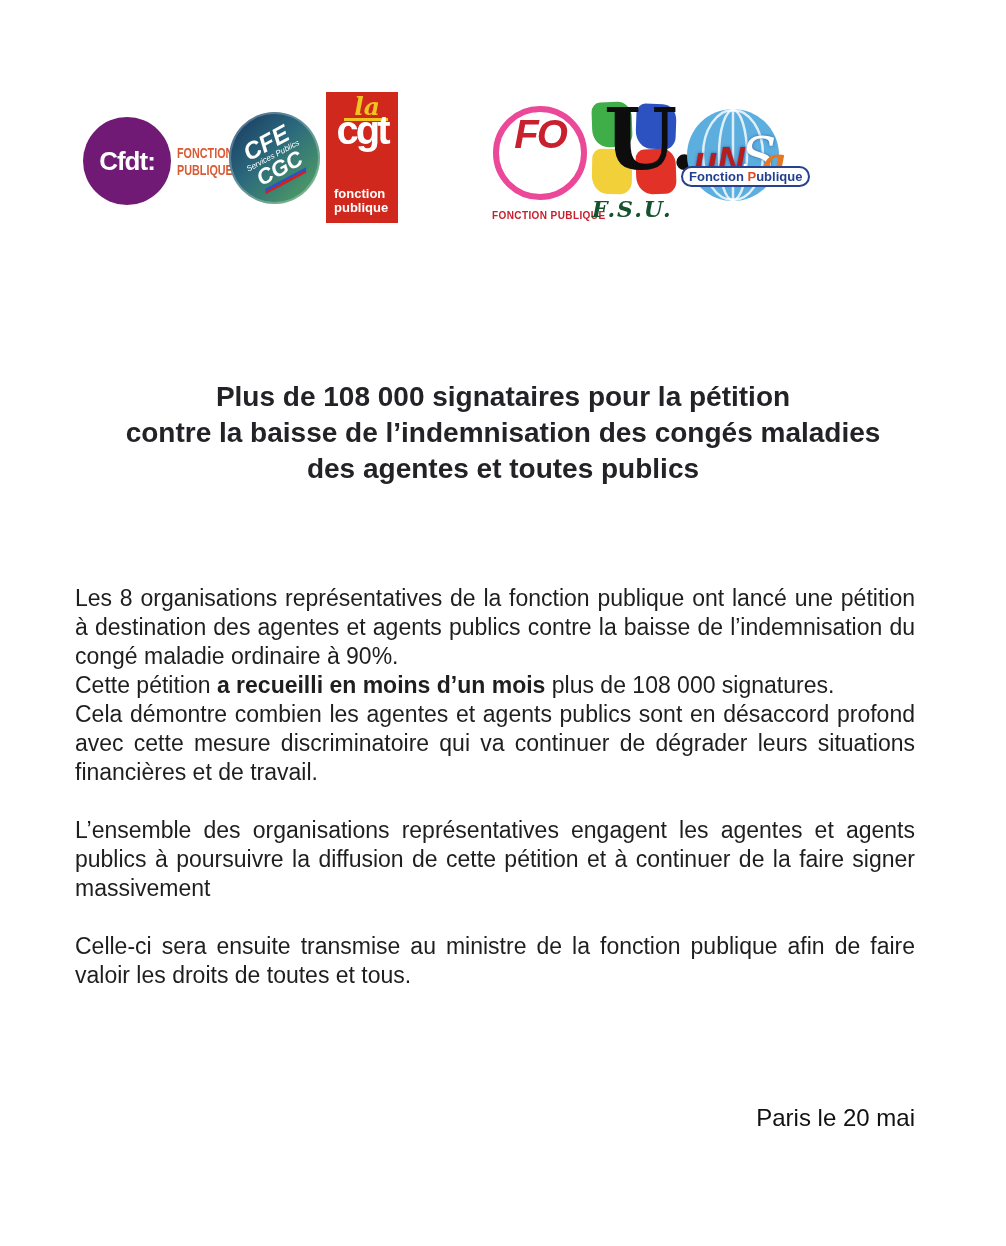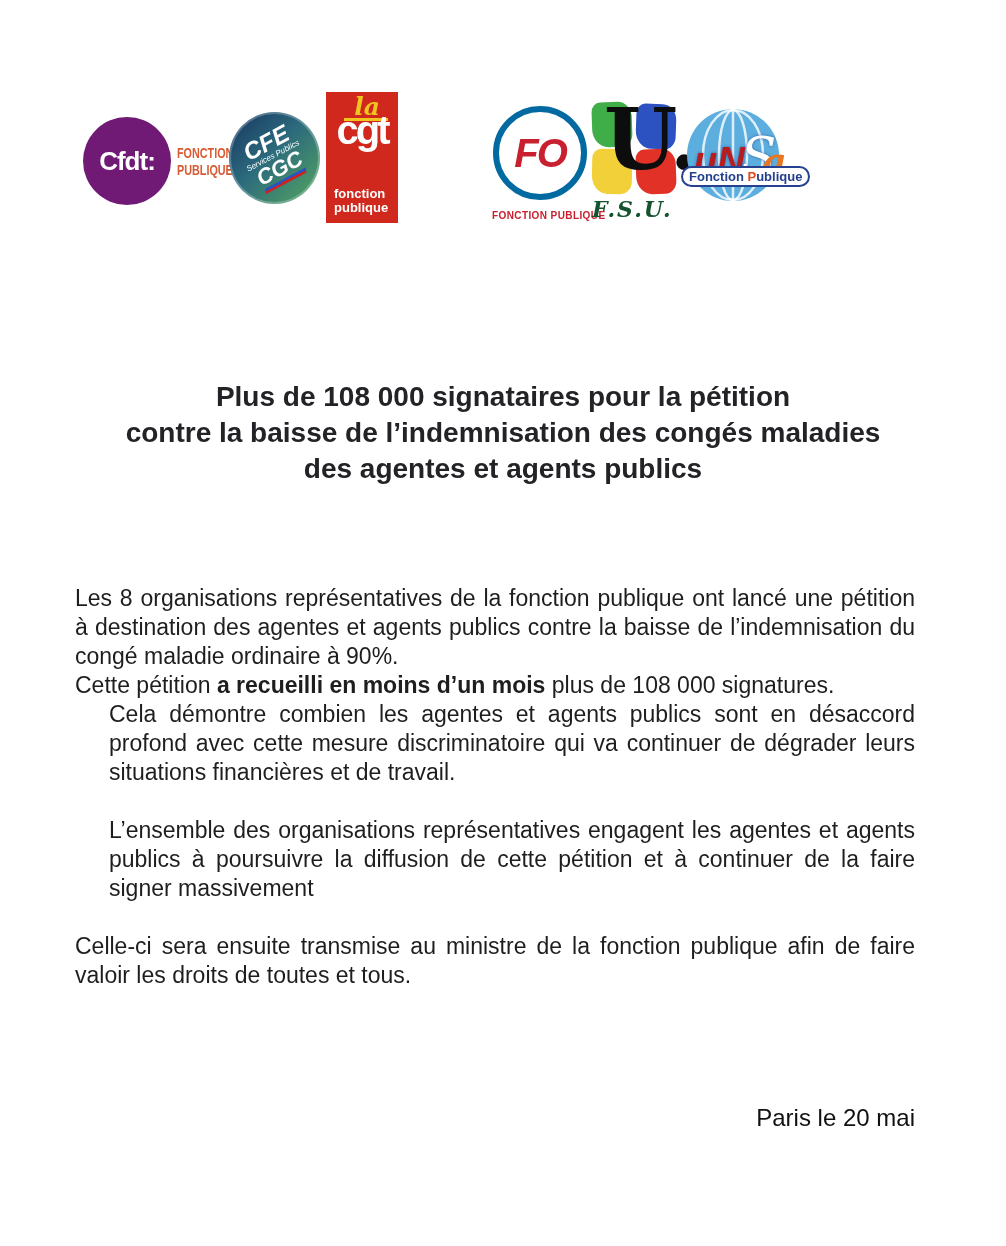--- a/index.html
+++ b/index.html
@@ -81,22 +81,22 @@
     color: #c0281e; font-size: 9px; font-style: italic; font-weight: bold;
   }
   .fa-auto {
     position: absolute; bottom: 8px; right: 0;
     color: #2b5ba8; font-size: 12px; font-style: italic; font-weight: bold;
   }
 
   
   .logo-fo { left: 492px; top: 106px; width: 96px; text-align: center; }
   .fo-circle {
-    width: 82px; height: 82px; border: 6px solid #0369a1; border-radius: 50%;
-    margin: 0 auto; display: flex; align-items: center; justify-content: center;
+    width: 82px; height: 82px; border: 6px solid #ec4899; border-radius: 50%;
+    margin: 0 auto; display: flex; align-items: flex-start; justify-content: center;
   }
   .fo-main { color: #c8202f; font-weight: bold; font-style: italic; font-size: 40px; letter-spacing: -2px; }
   .fo-caption { color: #c8202f; font-weight: bold; font-size: 10px; margin-top: 10px; letter-spacing: 0.4px; white-space: nowrap; }
 
   
   .logo-fsu { left: 592px; top: 102px; width: 86px; }
   .fsu-grid { position: relative; width: 84px; height: 92px; }
   .fsu-sq { position: absolute; width: 40px; height: 45px; border-radius: 22% 35% 28% 40%; }
   .fsu-green  { top: 0; left: 0;  background: #3fae49; transform: rotate(-2deg); }
   .fsu-blue   { top: 2px; right: 0; background: #2b52c0; transform: rotate(2deg); }
@@ -154,21 +154,21 @@
     text-align: center; font-weight: bold; font-size: 28px; line-height: 36px;
     color: #232327;
   }
 
   
   .body-text {
     position: absolute; top: 584px; left: 75px; width: 840px;
     font-size: 23px; line-height: 29px; color: #1e1e1e; text-align: justify;
   }
   .para { margin: 0; }
-  .gap-after { margin-bottom: 29px; margin-left: 34px; }
+  .gap-after { margin-bottom: 29px; }
   .bold { font-weight: bold; }
 
   
   .dateline {
     position: absolute; top: 1104px; right: 91px;
     font-size: 24px; color: #111111;
   }
 </style>
 </head>
 <body>
@@ -232,21 +232,21 @@
       <div class="unsa-letters"><span class="unsa-un">uN</span><span class="unsa-s">S</span><span class="unsa-a">a</span></div>
       <div class="unsa-banner"><span>Fonction </span><span class="bp">P</span><span>ublique</span></div>
     </div>
 
 
   </header>
 
   <div class="title">
     <div>Plus de 108 000 signataires pour la pétition</div>
     <div>contre la baisse de l’indemnisation des congés maladies</div>
-    <div>des agentes et agents publics</div>
+    <div>des agentes et toutes publics</div>
   </div>
 
   <div class="body-text">
     <div class="para">Les 8 organisations représentatives de la fonction publique ont lancé une pétition à destination des agentes et agents publics contre la baisse de l’indemnisation du congé maladie ordinaire à 90%.</div>
     <div class="para"><span>Cette pétition </span><span class="bold">a recueilli en moins d’un mois</span><span> plus de 108 000 signatures.</span></div>
     <div class="para gap-after">Cela démontre combien les agentes et agents publics sont en désaccord profond avec cette mesure discriminatoire qui va continuer de dégrader leurs situations financières et de travail.</div>
     <div class="para gap-after">L’ensemble des organisations représentatives engagent les agentes et agents publics à poursuivre la diffusion de cette pétition et à continuer de la faire signer massivement</div>
     <div class="para">Celle-ci sera ensuite transmise au ministre de la fonction publique afin de faire valoir les droits de toutes et tous.</div>
   </div>
 

